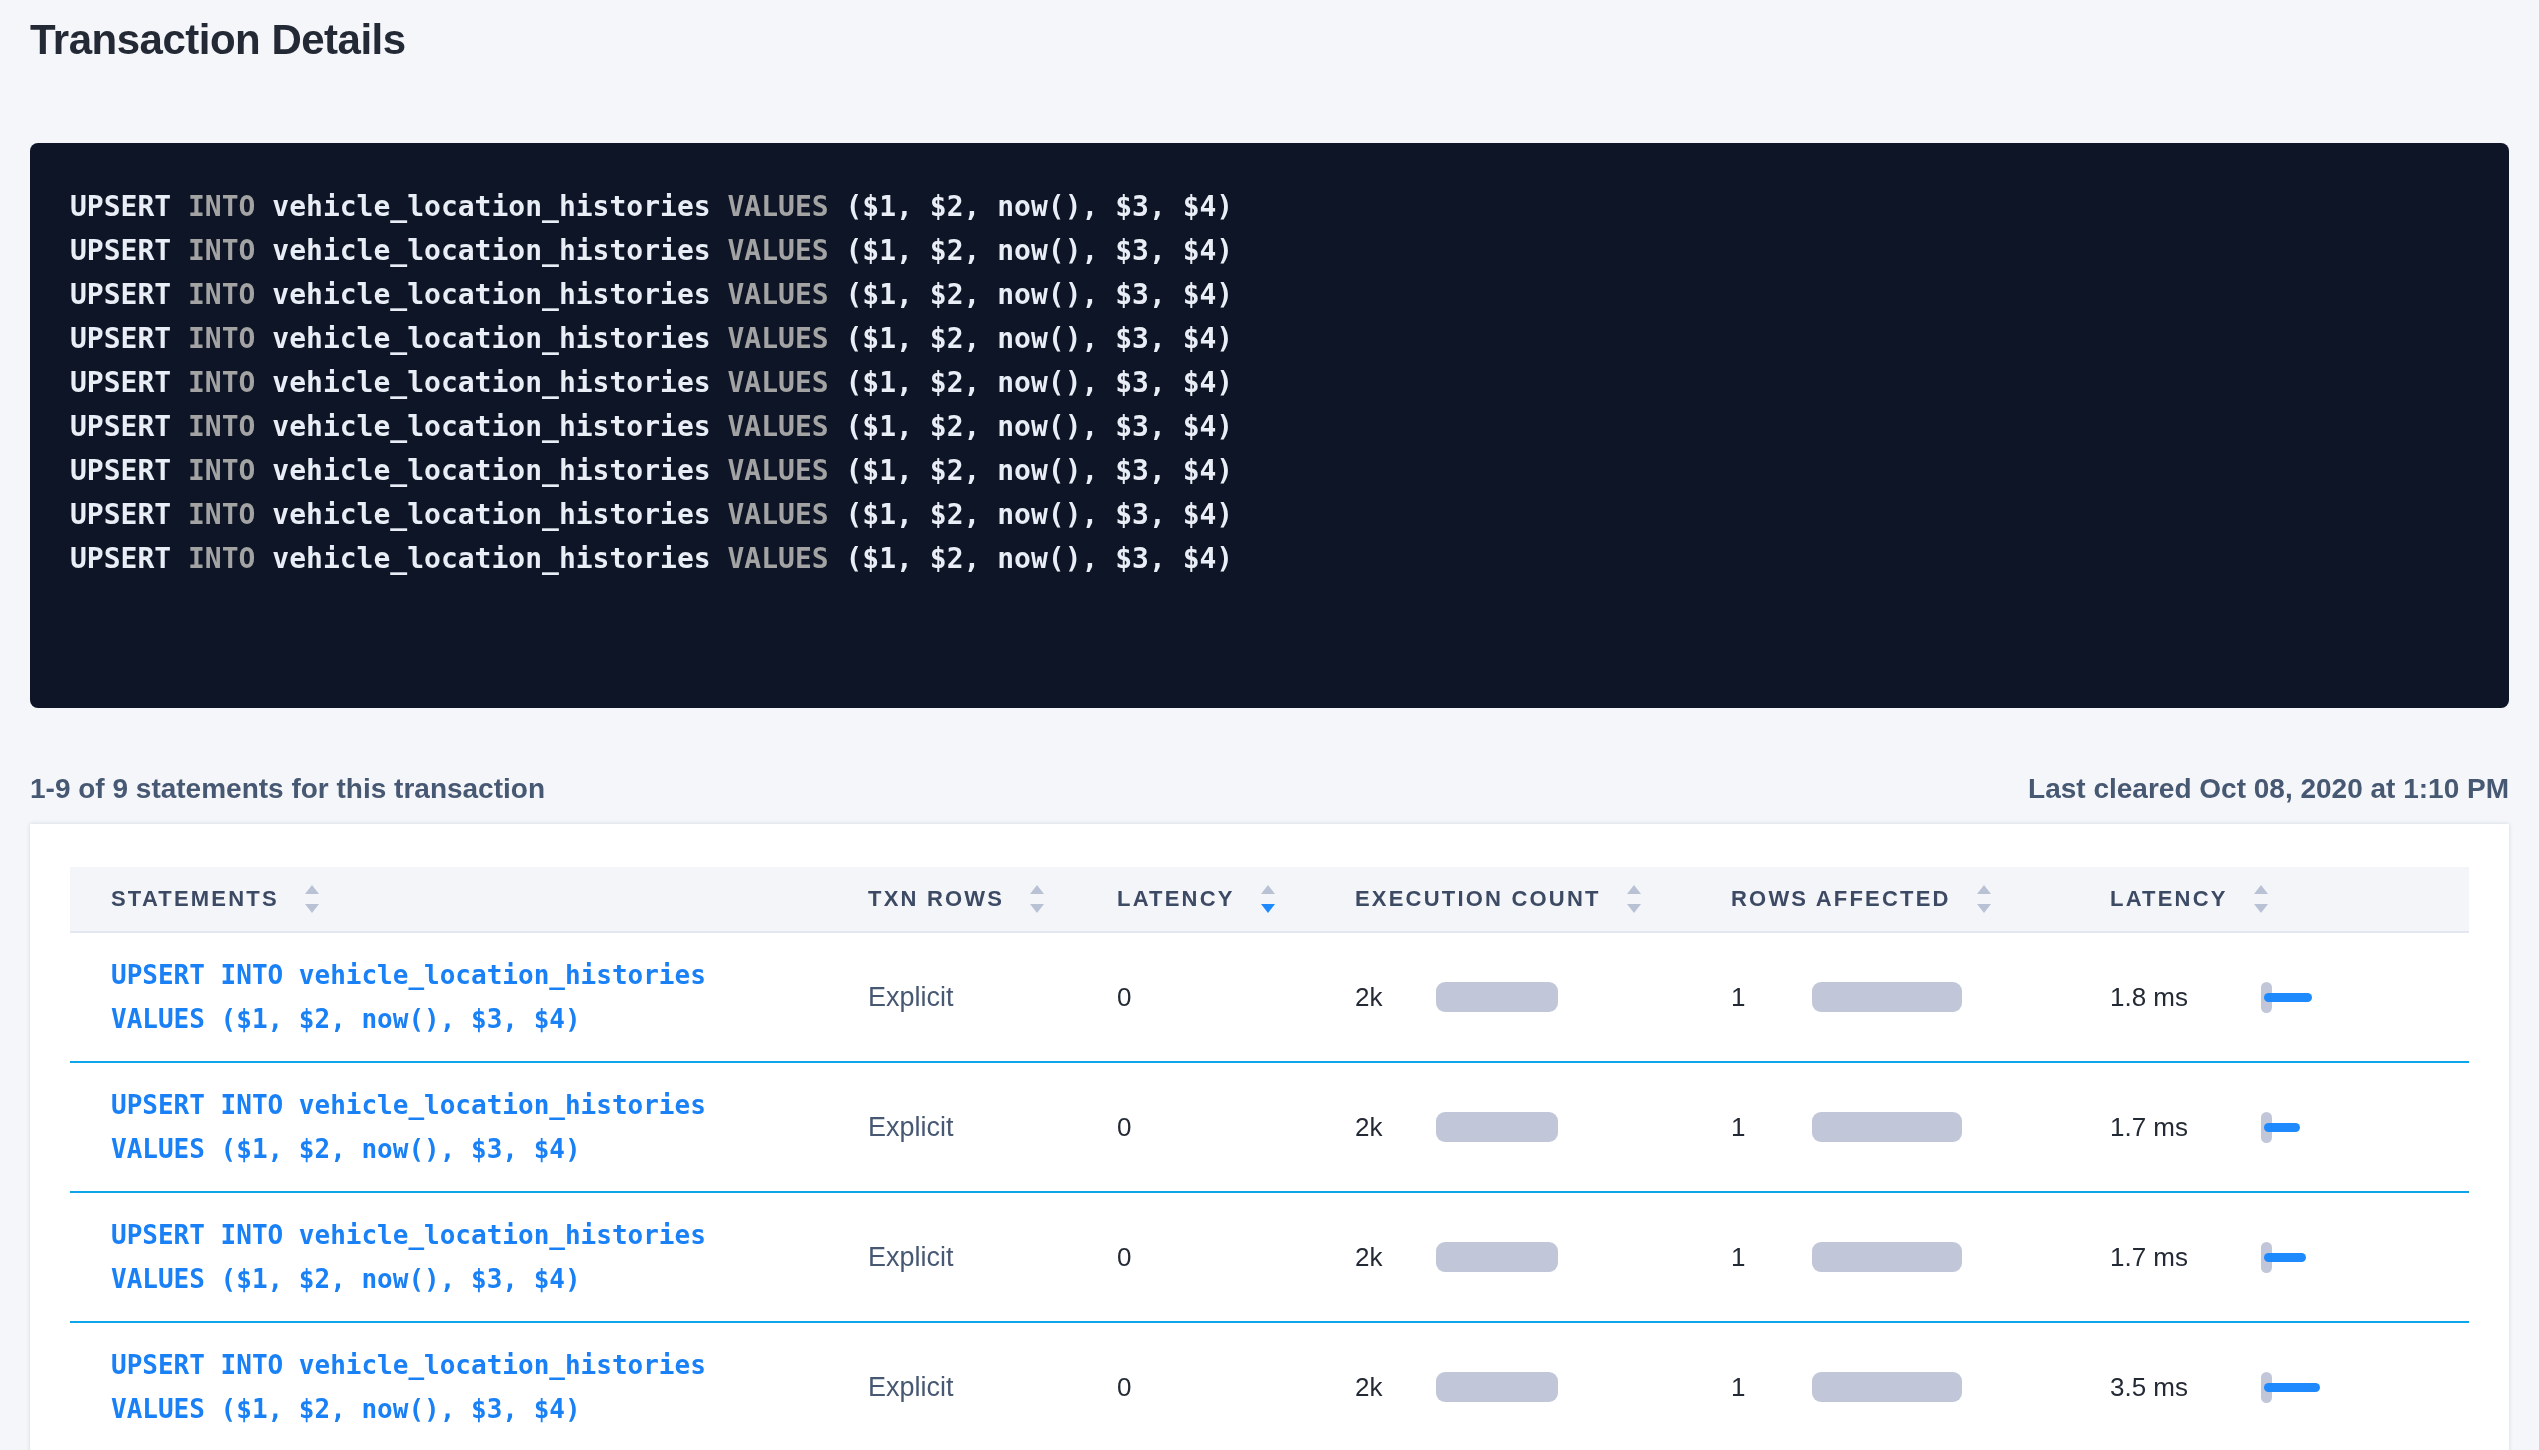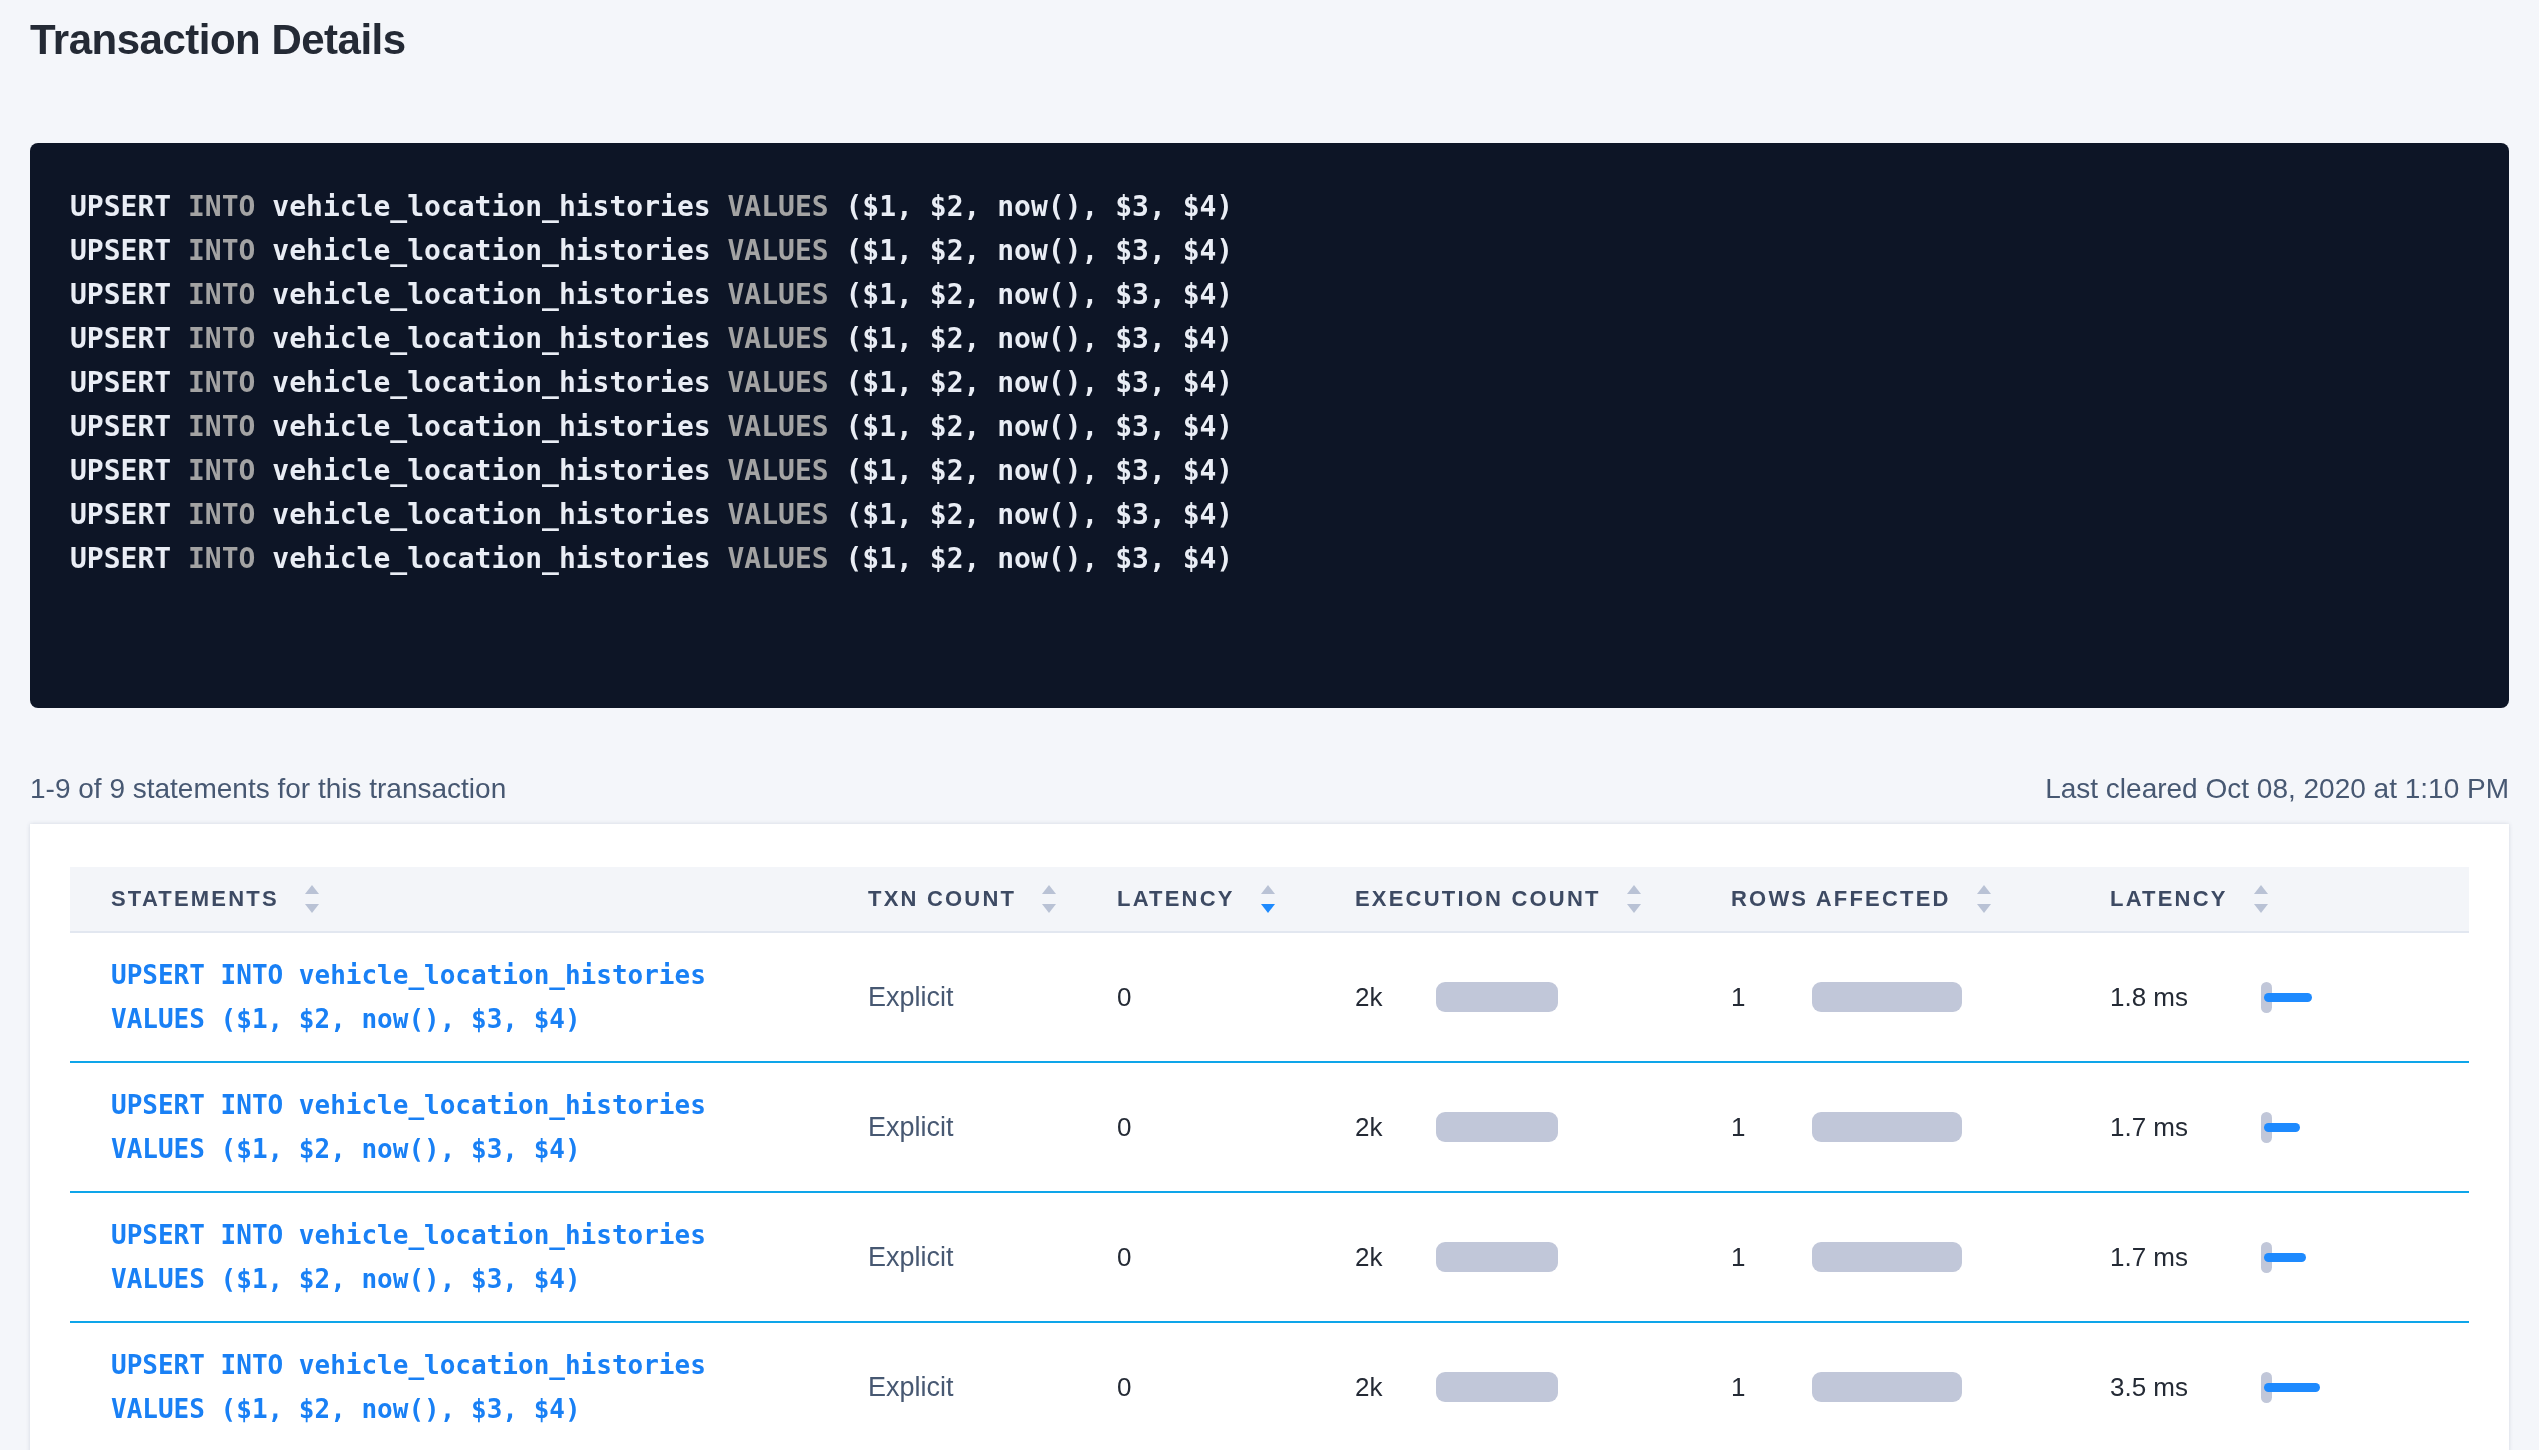--- a/index.html
+++ b/index.html
@@ -29,21 +29,21 @@
     overflow:hidden;
   }
   .code-line span { white-space:pre; }
   .code-line .plain { color:#e9edf5; }
   .code-line .keyword { color:#a3a3a3; }
 
   
   .summary-bar {
     margin-top:64px;
     display:flex; justify-content:space-between; align-items:baseline;
-    font-size:28px; line-height:34px; color:#475872;
+    font-size:28px; line-height:34px; color:#475872;font-weight:bold;
   }
 
   
   .card {
     margin-top:18px;
     width:2479px;
     background:#ffffff;
     box-shadow:0 0 4px rgba(63,80,110,0.18);
     padding:43px 40px 40px 40px;
   }
@@ -128,21 +128,21 @@
     <div class="thead">
   <div class="th">
     <span class="th-label">STATEMENTS</span>
     <span class="sort-arrows">
       <span class="arr up"></span>
       <span class="arr down"></span>
     </span>
   </div>
 
   <div class="th">
-    <span class="th-label">TXN COUNT</span>
+    <span class="th-label">TXN ROWS</span>
     <span class="sort-arrows">
       <span class="arr up"></span>
       <span class="arr down"></span>
     </span>
   </div>
 
   <div class="th sort-desc">
     <span class="th-label">LATENCY</span>
     <span class="sort-arrows">
       <span class="arr up"></span>

